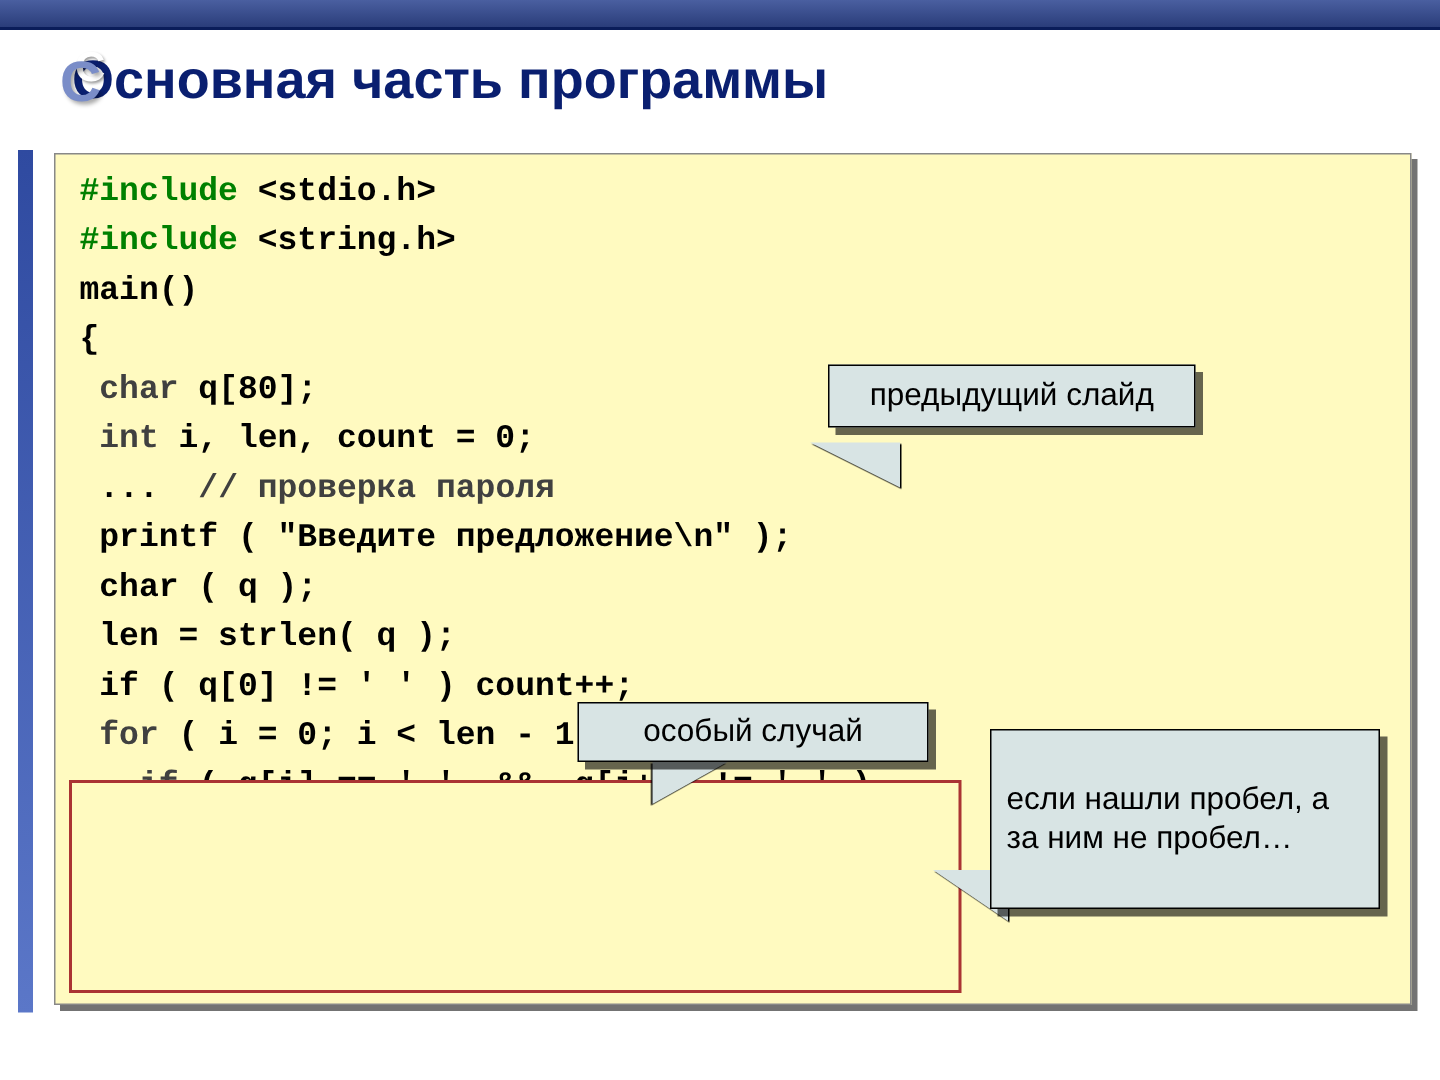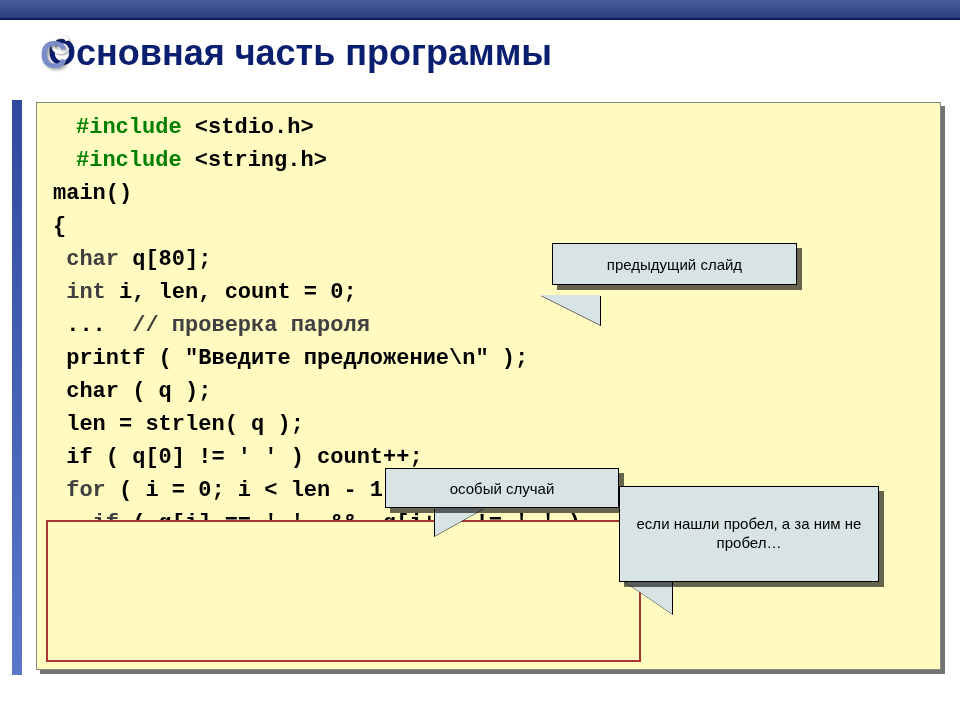--- a/index.html
+++ b/index.html
@@ -79,48 +79,47 @@
     left: 16px;
     top: 8px;
     right: 16px;
     font-family: "Courier New", monospace;
     font-size: 22px;
     font-weight: bold;
     color: #000;
     line-height: 1.5;
     white-space: pre;
   }
-  .kw-green { color: #008000; margin-left: 23px; }
+  .kw-green { color: #008000; }
   .kw-blue  { color: #404040; }
   .inner-box {
     position: absolute;
     left: 46px;
     top: 520px;
     width: 595px;
     height: 142px;
     border: 2px solid #aa3333;
     background: #fffac0;
     z-index: 2;
   }
   .callout {
     position: absolute;
     background: #d8e4e4;
     border: 1px solid #000;
     box-shadow: 5px 5px 0 rgba(0,0,0,.6);
-    font-size: 15px;
-    text-align: center;
+    font-size: 21px;
     display: flex;
     align-items: center;
     justify-content: center;
     z-index: 10;
     padding: 6px 10px;
   }
   .callout-prev { left: 552px; top: 243px; width: 245px; height: 42px; }
   .callout-special { left: 385px; top: 468px; width: 234px; height: 40px; }
-  .callout-found { left: 619px; top: 486px; width: 260px; height: 96px; line-height: 1.25; }
+  .callout-found { left: 660px; top: 486px; width: 260px; height: 120px; line-height: 1.25; }
   .tail {
     position: absolute;
     width: 0; height: 0;
     z-index: 9;
   }
   .tail-prev {
     left: 540px; top: 295px;
     border-top: 30px solid #d8e4e4;
     border-left: 60px solid transparent;
     filter: drop-shadow(1px 1px 0 #000);

